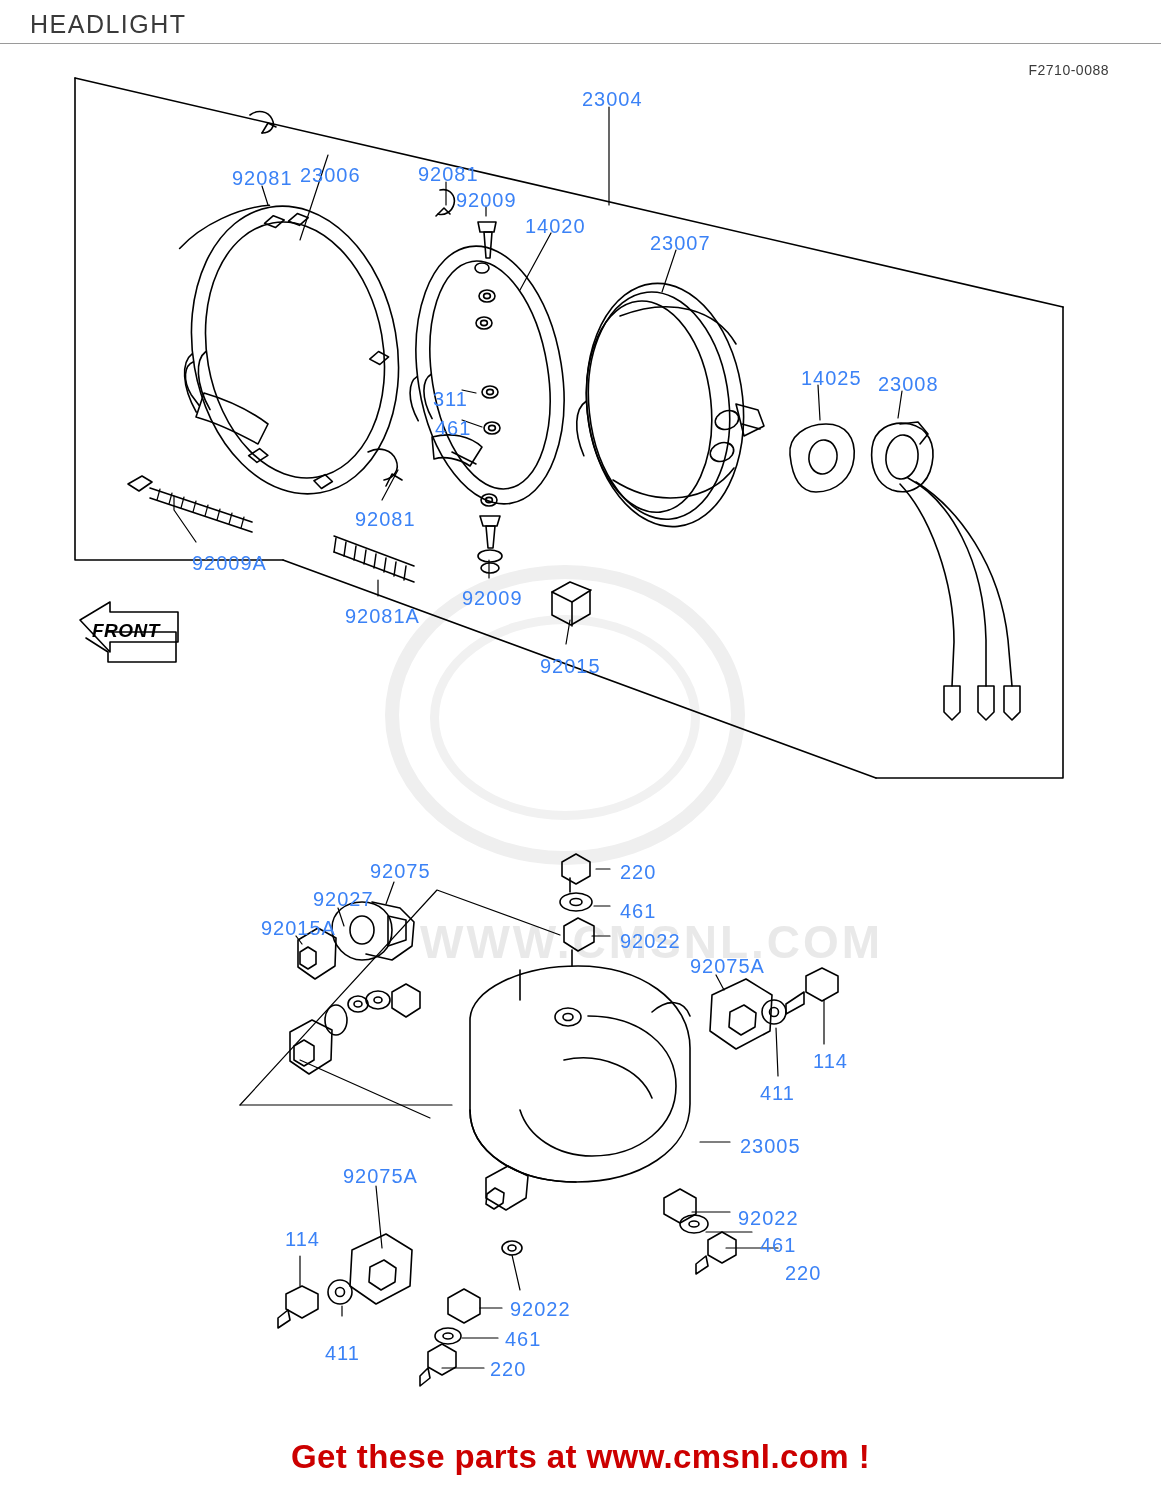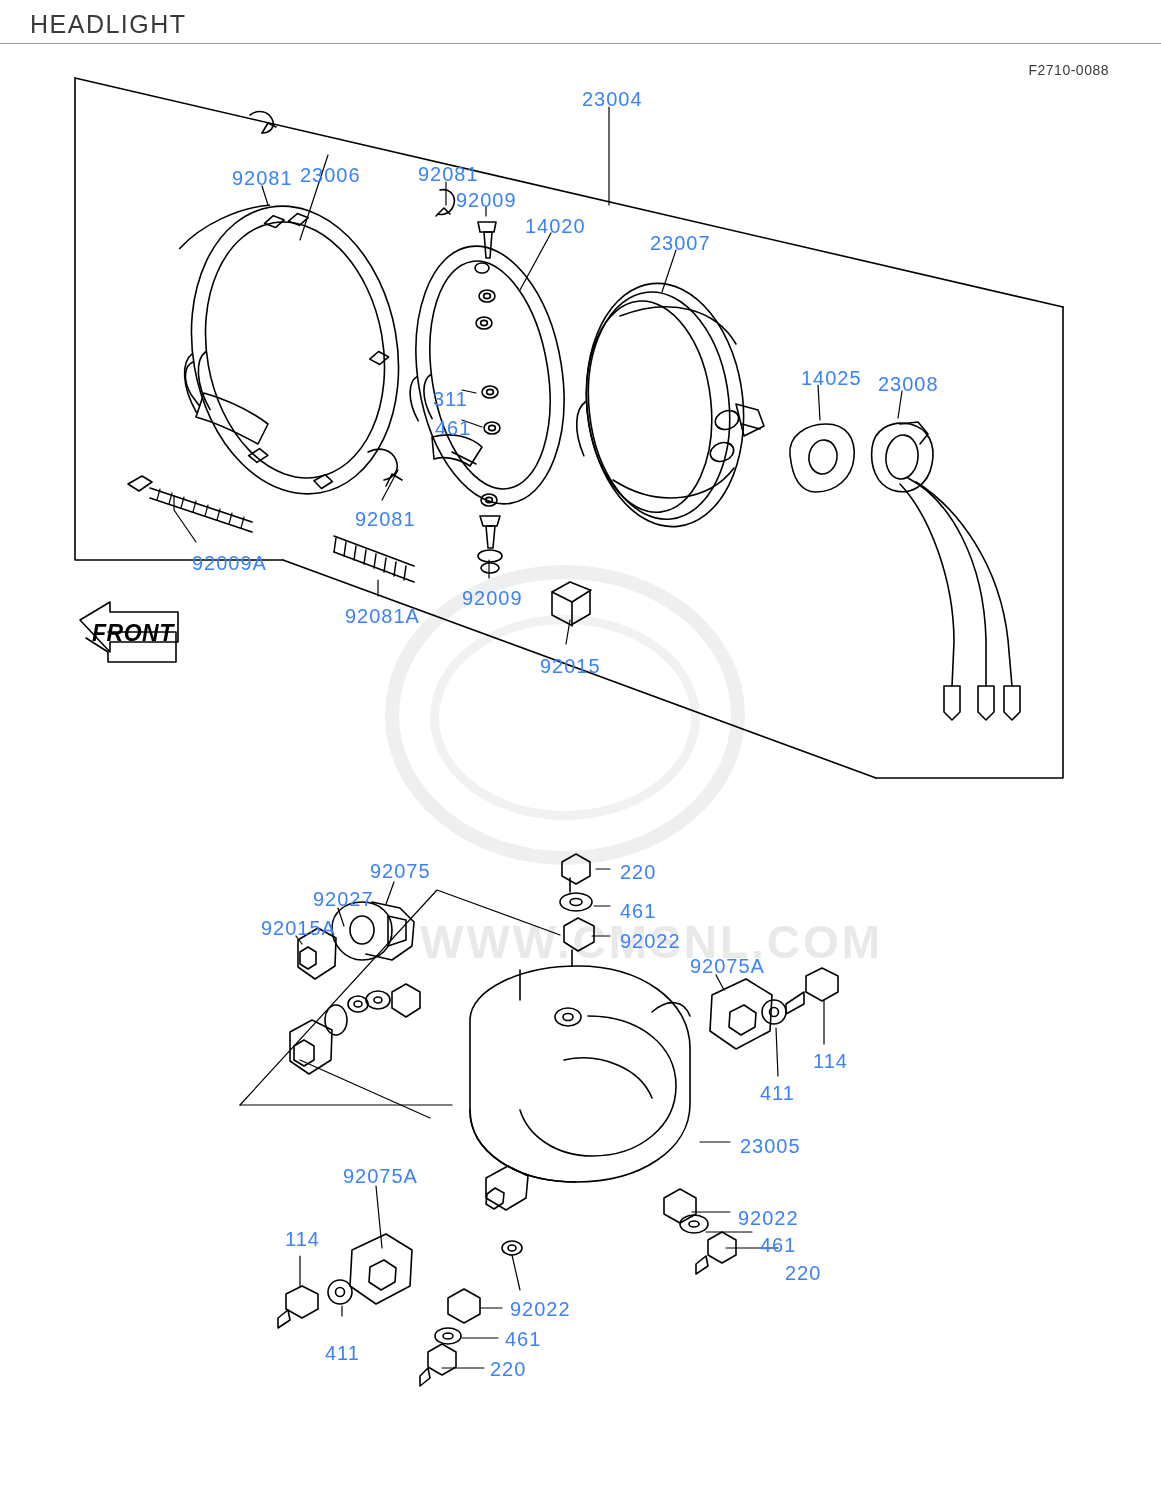--- a/index.html
+++ b/index.html
@@ -106,21 +106,21 @@
     position: absolute;
     left: 0;
     top: 0;
     width: 1161px;
     height: 1500px;
   }
   .front-text {
     position: absolute;
     left: 92px;
     top: 620px;
-    font-size: 23px;
+    font-size: 19px;
     font-weight: bold;
     font-style: italic;
     letter-spacing: 0.5px;
   }
 </style>
 </head>
 <body>
 
 <div id="page">
 
@@ -415,13 +415,14 @@
   <div class="label" style="left:343px;  top:1165px;">92075A</div>
   <div class="label" style="left:738px;  top:1207px;">92022</div>
   <div class="label" style="left:760px;  top:1234px;">461</div>
   <div class="label" style="left:785px;  top:1262px;">220</div>
   <div class="label" style="left:285px;  top:1228px;">114</div>
   <div class="label" style="left:325px;  top:1342px;">411</div>
   <div class="label" style="left:510px;  top:1298px;">92022</div>
   <div class="label" style="left:505px;  top:1328px;">461</div>
   <div class="label" style="left:490px;  top:1358px;">220</div>
 
+  <div class="footer">Get these parts at www.cmsnl.com !</div>
 </div>
 
 </body></html>

